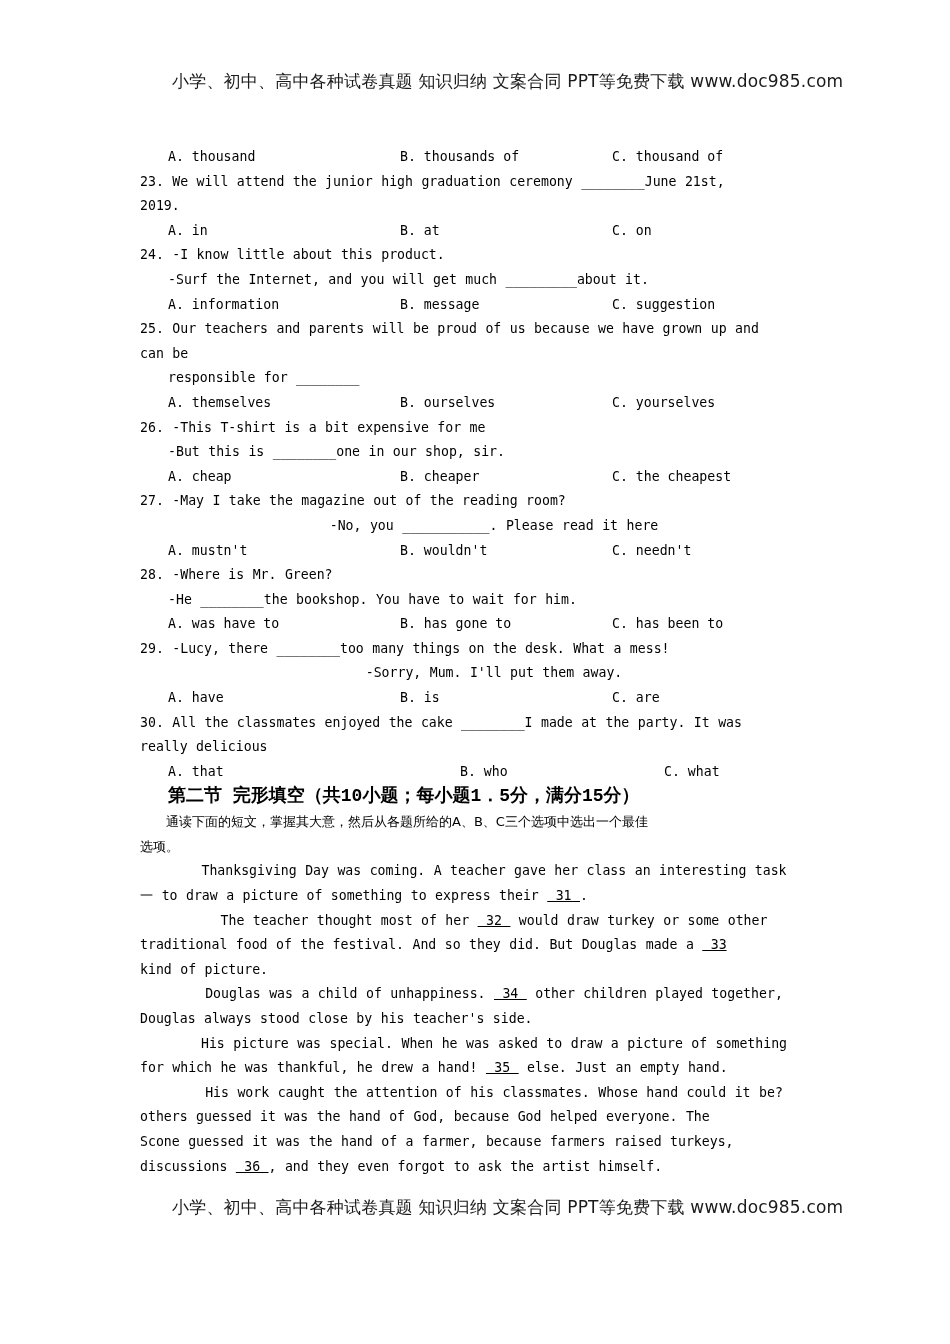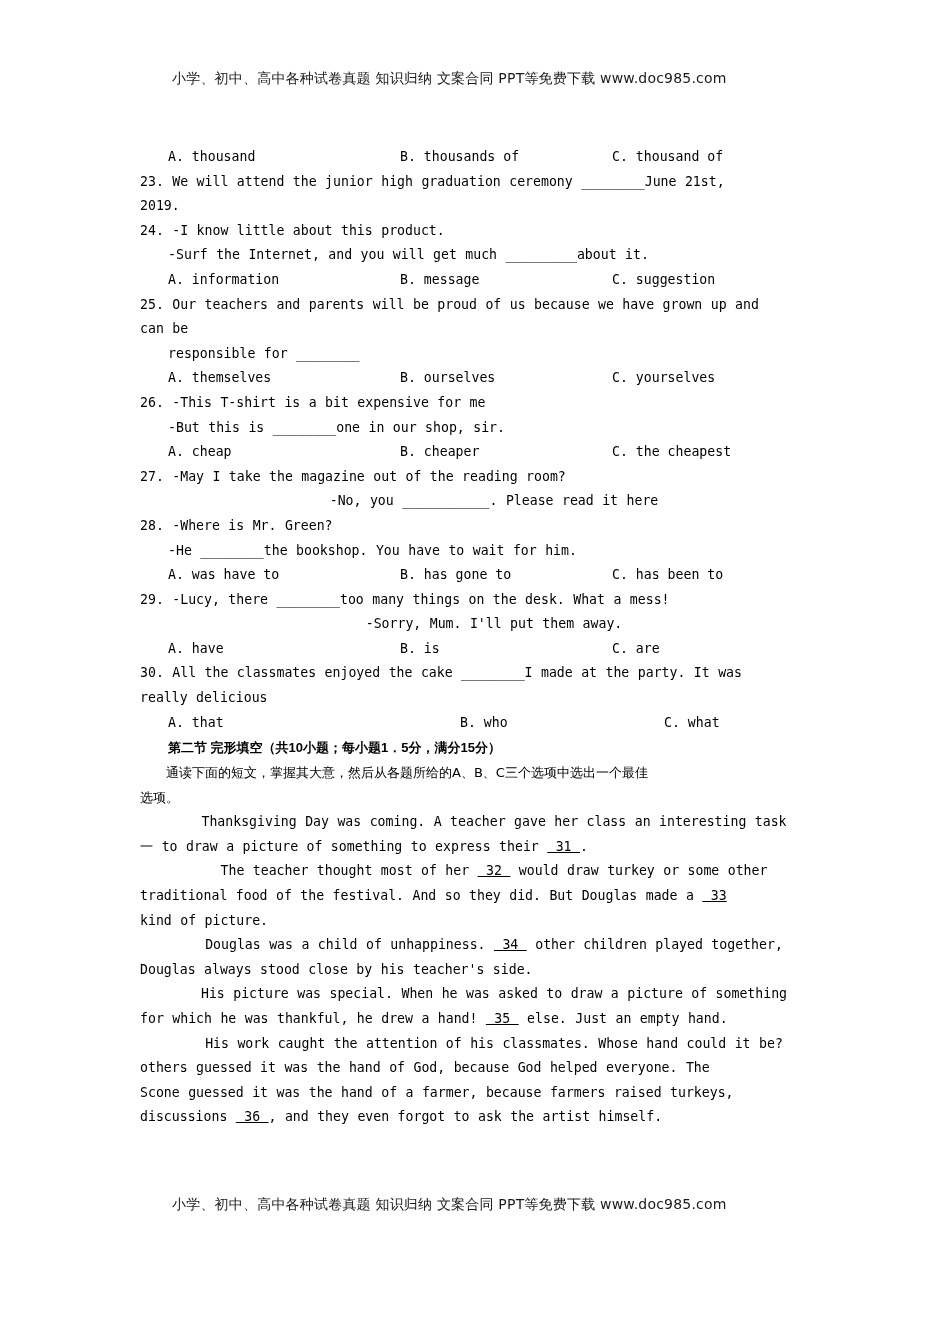--- a/index.html
+++ b/index.html
@@ -17,21 +17,21 @@
   }
   .page {
     position: relative;
     width: 950px;
     height: 1344px;
     box-sizing: border-box;
     padding: 0 145px 0 140px;
   }
   .watermark {
     font-family: "DejaVu Sans", sans-serif;
-    font-size: 14px;
+    font-size: 17px;
     color: #1a1a1a;
     letter-spacing: 0.2px;
     white-space: nowrap;
   }
   .watermark-top {
     position: absolute;
     top: 70px;
     left: 172px;
   }
   .watermark-bottom {
@@ -61,22 +61,22 @@
     font-size: 13.2px;
     line-height: 24.6px;
     padding-left: 28px;
   }
   .opt-a { width: 232px; flex: 0 0 232px; }
   .opt-b { width: 212px; flex: 0 0 212px; }
   .opt-c { flex: 1 1 auto; }
   .opts.wide .opt-a { width: 252px; flex: 0 0 252px; }
   .opts.wide .opt-b { width: 204px; flex: 0 0 204px; margin-left: 40px; }
   .section-head {
-    font-family: Liberation Sans, sans-serif;
-    font-size: 13px;
+    font-family: Liberation Mono, monospace;
+    font-size: 18px;
     font-weight: bold;
     line-height: 25px;
     padding-left: 28px;
   }
   .cn {
     font-family: "DejaVu Sans", sans-serif;
     font-size: 13px;
     line-height: 25px;
   }
   .cn-indent { text-indent: 26px; }
@@ -94,20 +94,25 @@
   <div class="content">
 
     <div class="opts">
       <span class="opt-a">A. thousand</span>
       <span class="opt-b">B. thousands of</span>
       <span class="opt-c">C. thousand of</span>
     </div>
 
     <div class="line">23. We will attend the junior high graduation ceremony ________June 21st,</div>
     <div class="line">2019.</div>
+    <div class="opts">
+      <span class="opt-a">A. in</span>
+      <span class="opt-b">B. at</span>
+      <span class="opt-c">C. on</span>
+    </div>
 
     <div class="line">24. -I know little about this product.</div>
     <div class="line indent1">-Surf the Internet, and you will get much _________about it.</div>
     <div class="opts">
       <span class="opt-a">A. information</span>
       <span class="opt-b">B. message</span>
       <span class="opt-c">C. suggestion</span>
     </div>
 
     <div class="line">25. Our teachers and parents will be proud of us because we have grown up and</div>
@@ -122,20 +127,25 @@
     <div class="line">26. -This T-shirt is a bit expensive for me</div>
     <div class="line indent1">-But this is ________one in our shop, sir.</div>
     <div class="opts">
       <span class="opt-a">A. cheap</span>
       <span class="opt-b">B. cheaper</span>
       <span class="opt-c">C. the cheapest</span>
     </div>
 
     <div class="line">27. -May I take the magazine out of the reading room?</div>
     <div class="line indent2">-No, you ___________. Please read it here</div>
+    <div class="opts">
+      <span class="opt-a">A. mustn't</span>
+      <span class="opt-b">B. wouldn't</span>
+      <span class="opt-c">C. needn't</span>
+    </div>
 
     <div class="line">28. -Where is Mr. Green?</div>
     <div class="line indent1">-He ________the bookshop. You have to wait for him.</div>
     <div class="opts">
       <span class="opt-a">A. was have to</span>
       <span class="opt-b">B. has gone to</span>
       <span class="opt-c">C. has been to</span>
     </div>
 
     <div class="line">29. -Lucy, there ________too many things on the desk. What a mess!</div>

